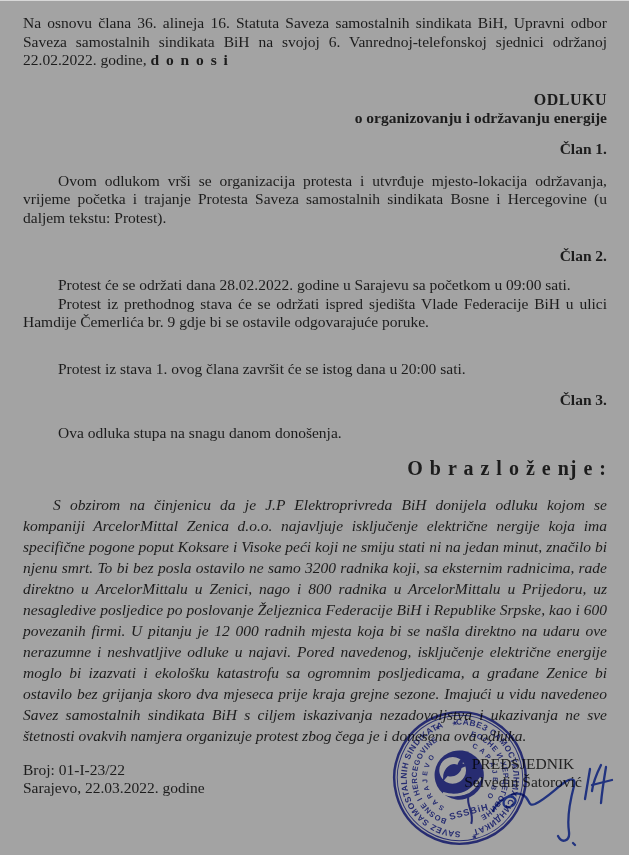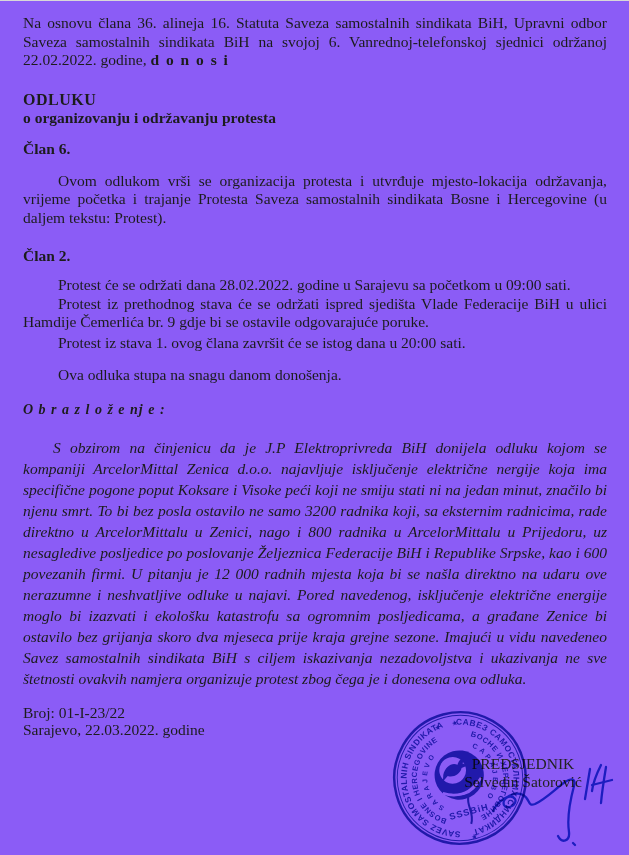--- a/index.html
+++ b/index.html
@@ -1,37 +1,37 @@
 <!DOCTYPE html>
 <html><head>
 <meta charset="utf-8">
 <style>
   html,body { margin:0; padding:0; background:#e9e9e9; }
   .doc {
-    position:relative; width:629px; height:855px; background:#8b5cf6;
+    position:relative; width:629px; height:855px; background:#a3a3a3;
     font-family:"Liberation Serif", serif; color:#1c1c1c; font-size:15.5px;
     overflow:hidden; border-top:1px solid #d8d8d8;
   }
   .content { padding:13px 22px 0 23px; }
   p { margin:0; }
   .body-p { text-align:justify; line-height:18.6px; }
   .ind { text-indent:35px; }
-  .heading { text-align:left; font-weight:bold; line-height:18.6px; }
+  .heading { text-align:right; font-weight:bold; line-height:18.6px; }
   .bold-spaced { font-weight:bold; letter-spacing:1.5px; }
   #title-block { margin-top:21px; }
   #title-block .t1 { font-size:16px; letter-spacing:0.5px; }
   #h-art1 { margin-top:12px; }
   #p-art1 { margin-top:13px; }
   #h-art2 { margin-top:20px; }
   #p-art2a { margin-top:10px; }
   #p-art2b { margin-top:0; }
-  #p-art2c { margin-top:2px; }
+  #p-art2c { margin-top:28px; }
   #h-art3 { margin-top:13px; }
   #p-art3 { margin-top:14px; }
-  #h-obr { margin-top:16px; font-style:italic; letter-spacing:1px; font-size:14px; }
+  #h-obr { margin-top:16px; letter-spacing:1px; font-size:20px; }
   #p-obr { margin-top:17px; font-style:italic; line-height:21px; text-align:justify; text-indent:30px; }
   .footer-left { margin-top:15px; line-height:17.5px; }
   .president {
     position:absolute; left:448px; top:754px; width:150px; text-align:center;
     line-height:17.5px; color:#222222; z-index:1;
   }
   .stamp-wrap {
     position:absolute; left:383px; top:700px; width:154px; height:154px;
     mix-blend-mode:multiply; z-index:2; opacity:0.92;
   }
@@ -45,31 +45,32 @@
 </head>
 <body>
 
 <div class="doc">
   <div class="content">
 
     <p class="body-p"><span>Na osnovu člana 36. alineja 16. Statuta Saveza samostalnih sindikata BiH, Upravni odbor Saveza samostalnih sindikata BiH na svojoj 6. Vanrednoj-telefonskoj sjednici održanoj 22.02.2022. godine, </span><span class="bold-spaced">d o n o s i</span></p>
 
     <div id="title-block" class="heading">
       <div class="t1">ODLUKU</div>
-      <div>o organizovanju i održavanju protesta</div>
+      <div>o organizovanju i održavanju energije</div>
     </div>
 
-    <p id="h-art1" class="heading">Član 6.</p>
+    <p id="h-art1" class="heading">Član 1.</p>
     <p id="p-art1" class="body-p ind">Ovom odlukom vrši se organizacija protesta i utvrđuje mjesto-lokacija održavanja, vrijeme početka i trajanje Protesta Saveza samostalnih sindikata Bosne i Hercegovine (u daljem tekstu: Protest).</p>
 
     <p id="h-art2" class="heading">Član 2.</p>
     <p id="p-art2a" class="body-p ind">Protest će se održati dana 28.02.2022. godine u Sarajevu sa početkom u 09:00 sati.</p>
     <p id="p-art2b" class="body-p ind">Protest iz prethodnog stava će se održati ispred sjedišta Vlade Federacije BiH u ulici Hamdije Čemerlića br. 9 gdje bi se ostavile odgovarajuće poruke.</p>
     <p id="p-art2c" class="body-p ind">Protest iz stava 1. ovog člana završit će se istog dana u 20:00 sati.</p>
 
+    <p id="h-art3" class="heading">Član 3.</p>
     <p id="p-art3" class="body-p ind">Ova odluka stupa na snagu danom donošenja.</p>
 
     <p id="h-obr" class="heading">O b r a z l o ž e nj e :</p>
     <p id="p-obr">S obzirom na činjenicu da je J.P Elektroprivreda BiH donijela odluku kojom se kompaniji ArcelorMittal Zenica d.o.o. najavljuje isključenje električne nergije koja ima specifične pogone poput Koksare i Visoke peći koji ne smiju stati ni na jedan minut, značilo bi njenu smrt. To bi bez posla ostavilo ne samo 3200 radnika koji, sa eksternim radnicima, rade direktno u ArcelorMittalu u Zenici, nago i 800 radnika u ArcelorMittalu u Prijedoru, uz nesagledive posljedice po poslovanje Željeznica Federacije BiH i Republike Srpske, kao i 600 povezanih firmi. U pitanju je 12 000 radnih mjesta koja bi se našla direktno na udaru ove nerazumne i neshvatljive odluke u najavi. Pored navedenog, isključenje električne energije moglo bi izazvati i ekološku katastrofu sa ogromnim posljedicama, a građane Zenice bi ostavilo bez grijanja skoro dva mjeseca prije kraja grejne sezone.  Imajući u vidu navedeneo Savez samostalnih sindikata BiH s ciljem iskazivanja nezadovoljstva i ukazivanja ne sve štetnosti ovakvih namjera organizuje protest zbog čega je i donesena ova odluka.</p>
 
     <div class="footer-left">
       <p>Broj: 01-I-23/22</p>
       <p>Sarajevo, 22.03.2022. godine</p>
     </div>
   </div>

